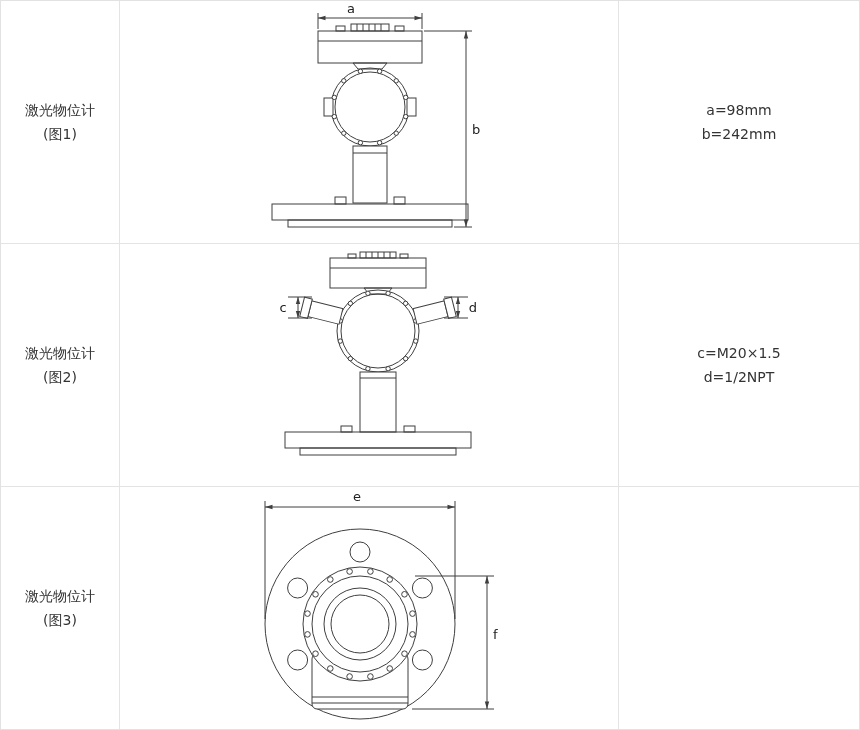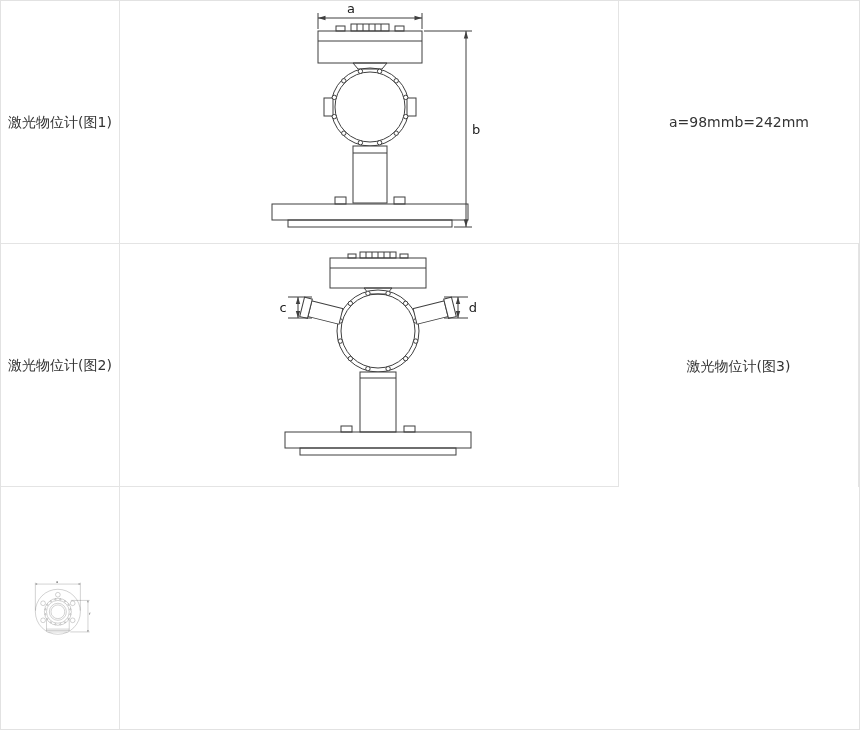--- a/index.html
+++ b/index.html
@@ -16,21 +16,21 @@
     grid-template-rows: 243px 243px 242px;
     width: 858px; height: 728px;
   }
   .cell {
     box-sizing: border-box;
     display: flex; align-items: center; justify-content: center;
     background: #ffffff;
   }
   .b-r { border-right: 1px solid #e4e4e4; }
   .b-b { border-bottom: 1px solid #e4e4e4; }
-  .label-cell, .spec-cell { flex-direction: row; }
+  .label-cell, .spec-cell { flex-direction: column; }
   .label-cell { color: #333333; font-size: 14px; line-height: 24px; text-align: center; }
   .spec-cell  { color: #333333; font-size: 14px; line-height: 24px; text-align: right; }
   .fig-cell svg { display: block; width: 100%; height: 100%; }
   
   .ln line, .ln rect, .ln circle, .ln polygon, .ln path {
     stroke: #3f3f3f; fill: none; stroke-width: 1;
   }
   .ln .ar { fill: #3f3f3f; stroke: none; }
   .ln .wf { fill: #ffffff; }
   .ln .bolt { fill: #ffffff; }
@@ -205,20 +205,24 @@
           <g>
             <rect x="221" y="182" width="11" height="6"></rect>
             <rect x="284" y="182" width="11" height="6"></rect>
             <rect x="165" y="188" width="186" height="16"></rect>
             <rect x="180" y="204" width="156" height="7"></rect>
           </g>
         </g>
       </svg>
     </div>
 
+    <div class="cell spec-cell b-b">
+      <div>c=M20×1.5</div>
+      <div>d=1/2NPT</div>
+    </div>
 
     <div class="cell label-cell b-r">
       <div>激光物位计</div>
       <div>(图3)</div>
     </div>
 
     <div class="cell fig-cell b-r">
       <svg viewBox="0 0 498 242" preserveAspectRatio="xMidYMid meet">
         <g class="ln">
 

